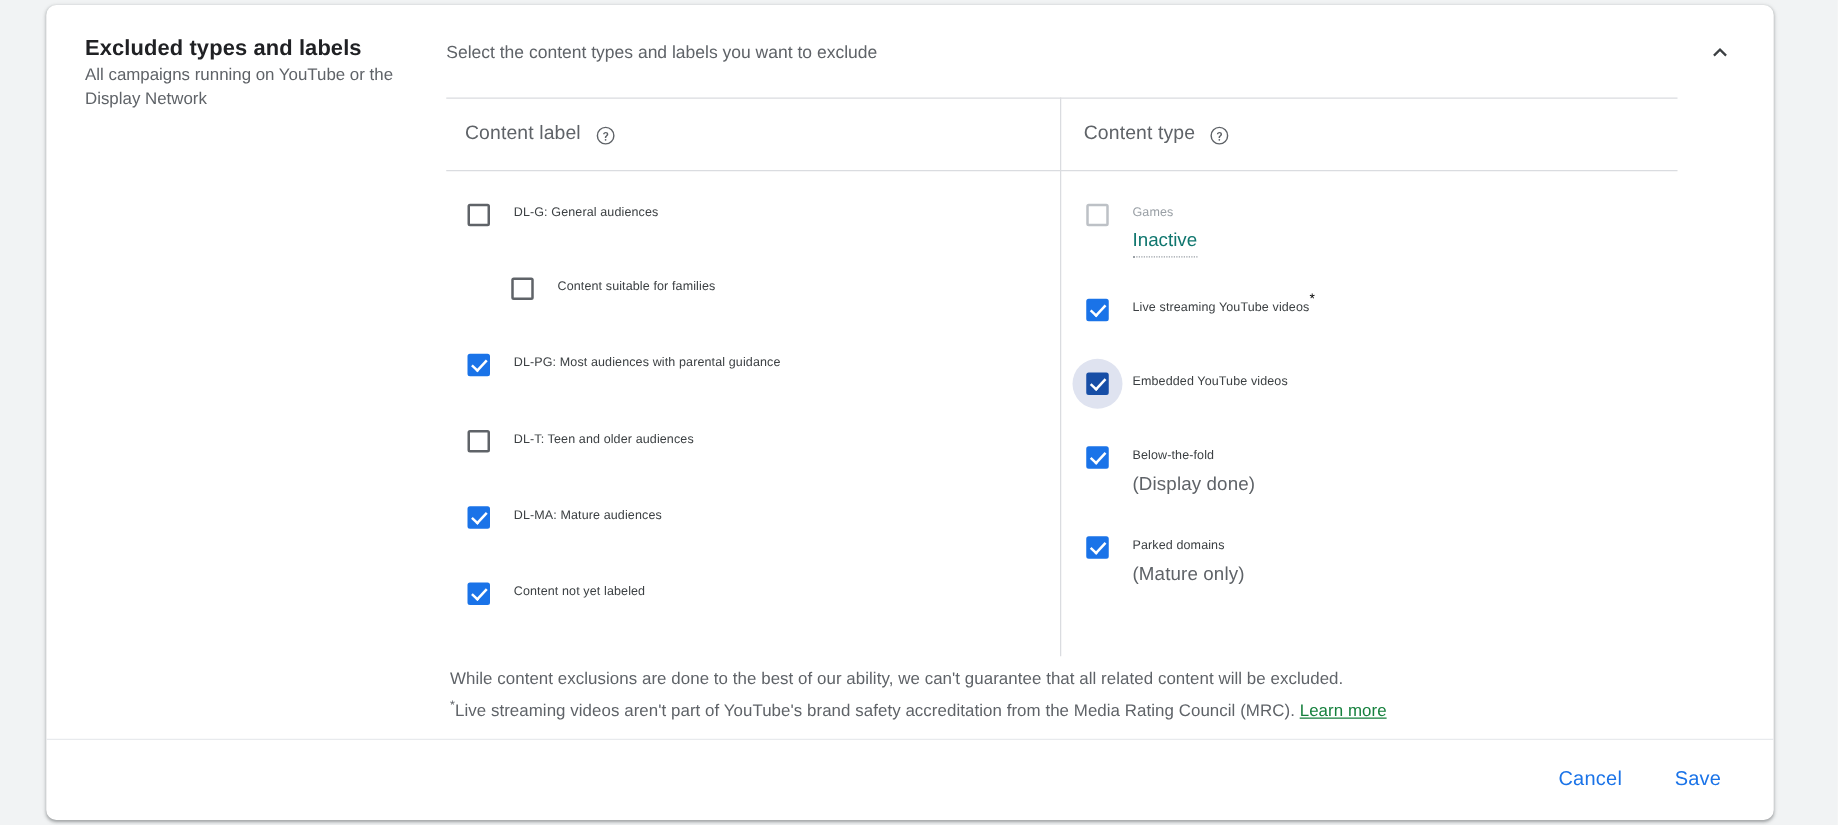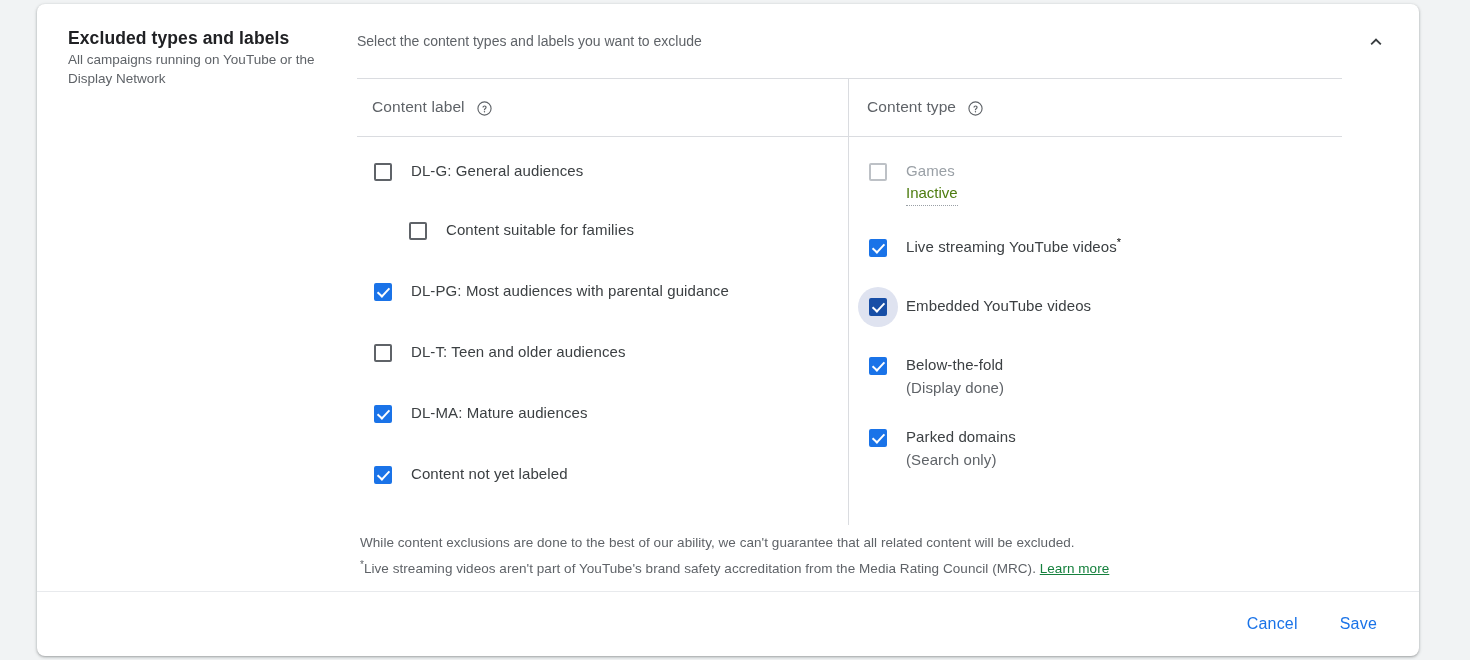--- a/index.html
+++ b/index.html
@@ -210,42 +210,42 @@
     border: solid #fff;
     border-width: 0 2.2px 2.2px 0;
     transform: rotate(43deg);
   }
 
   .cb-text {
     padding-left: 8px;
     padding-top: 8px;
   }
   .cb-label {
-    font-size: 15px;
+    font-size: 10px;
     color: #3c4043;
     line-height: 22px;
     letter-spacing: .1px;
     cursor: pointer;
   }
   .cb-label.disabled { color: #9aa0a6; cursor: default; }
   .cb-sub {
     font-size: 15px;
     color: #5f6368;
     line-height: 23px;
     letter-spacing: .1px;
   }
   .star {
     font-size: 11px;
     vertical-align: super;
     line-height: 0;
   }
   .inactive {
     display: inline-block;
     font-size: 15px;
-    color: #4d7c0f;
+    color: #0f766e;
     line-height: 22px;
     border-bottom: 1px dotted #9aa0a6;
     padding-bottom: 1px;
     cursor: help;
   }
 
   
   .gap-18 { margin-top: 19px; }
   .gap-20 { margin-top: 21px; }
   .gap-22 { margin-top: 22px; }
@@ -450,21 +450,21 @@
                     <div class="cb-sub">(Display done)</div>
                   </span>
                 </div>
 
                 <div class="cb-row gap-18">
                   <span class="cb-hit">
                     <span class="cb checked"></span>
                   </span>
                   <span class="cb-text">
                     <span class="cb-label">Parked domains</span>
-                    <div class="cb-sub">(Search only)</div>
+                    <div class="cb-sub">(Mature only)</div>
                   </span>
                 </div>
 
               </div>
             </div>
 
           </div>
         </div>
 
         <div class="disclaimer">

